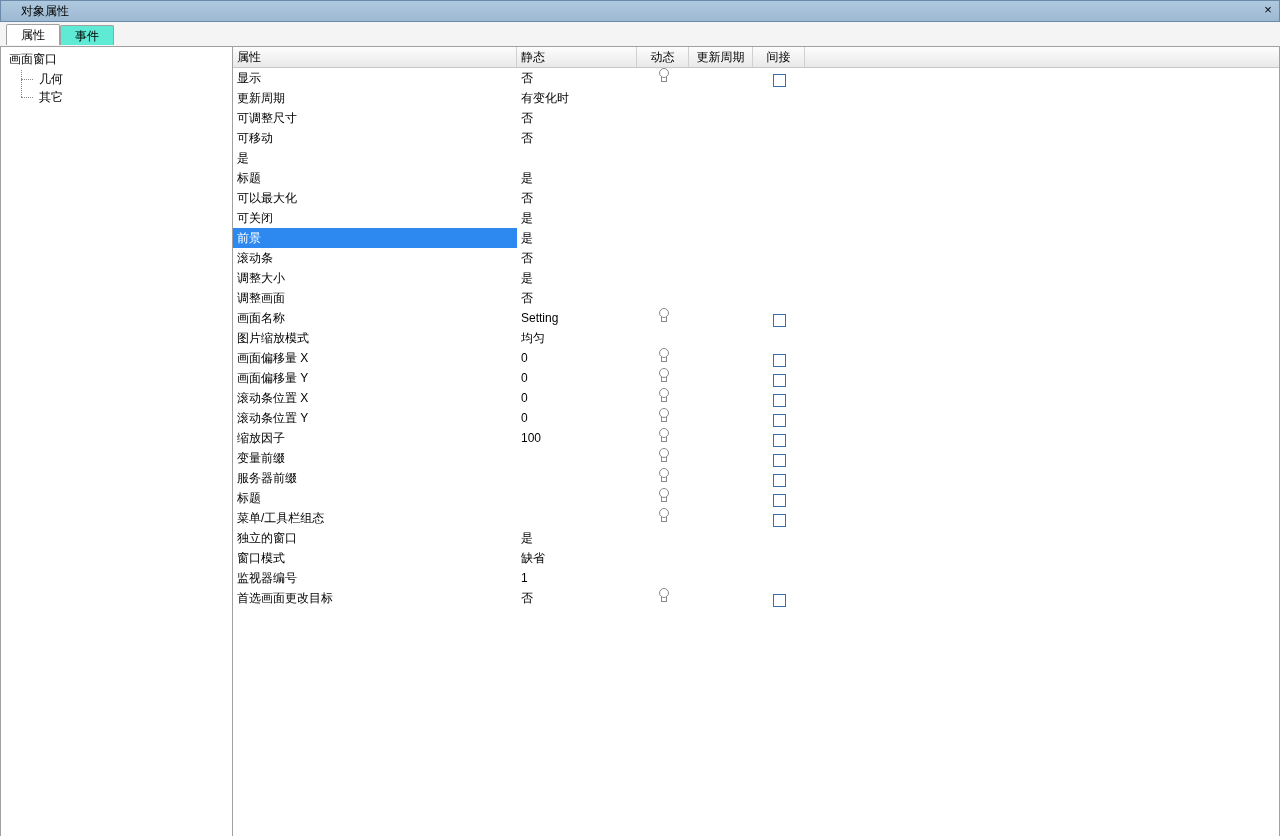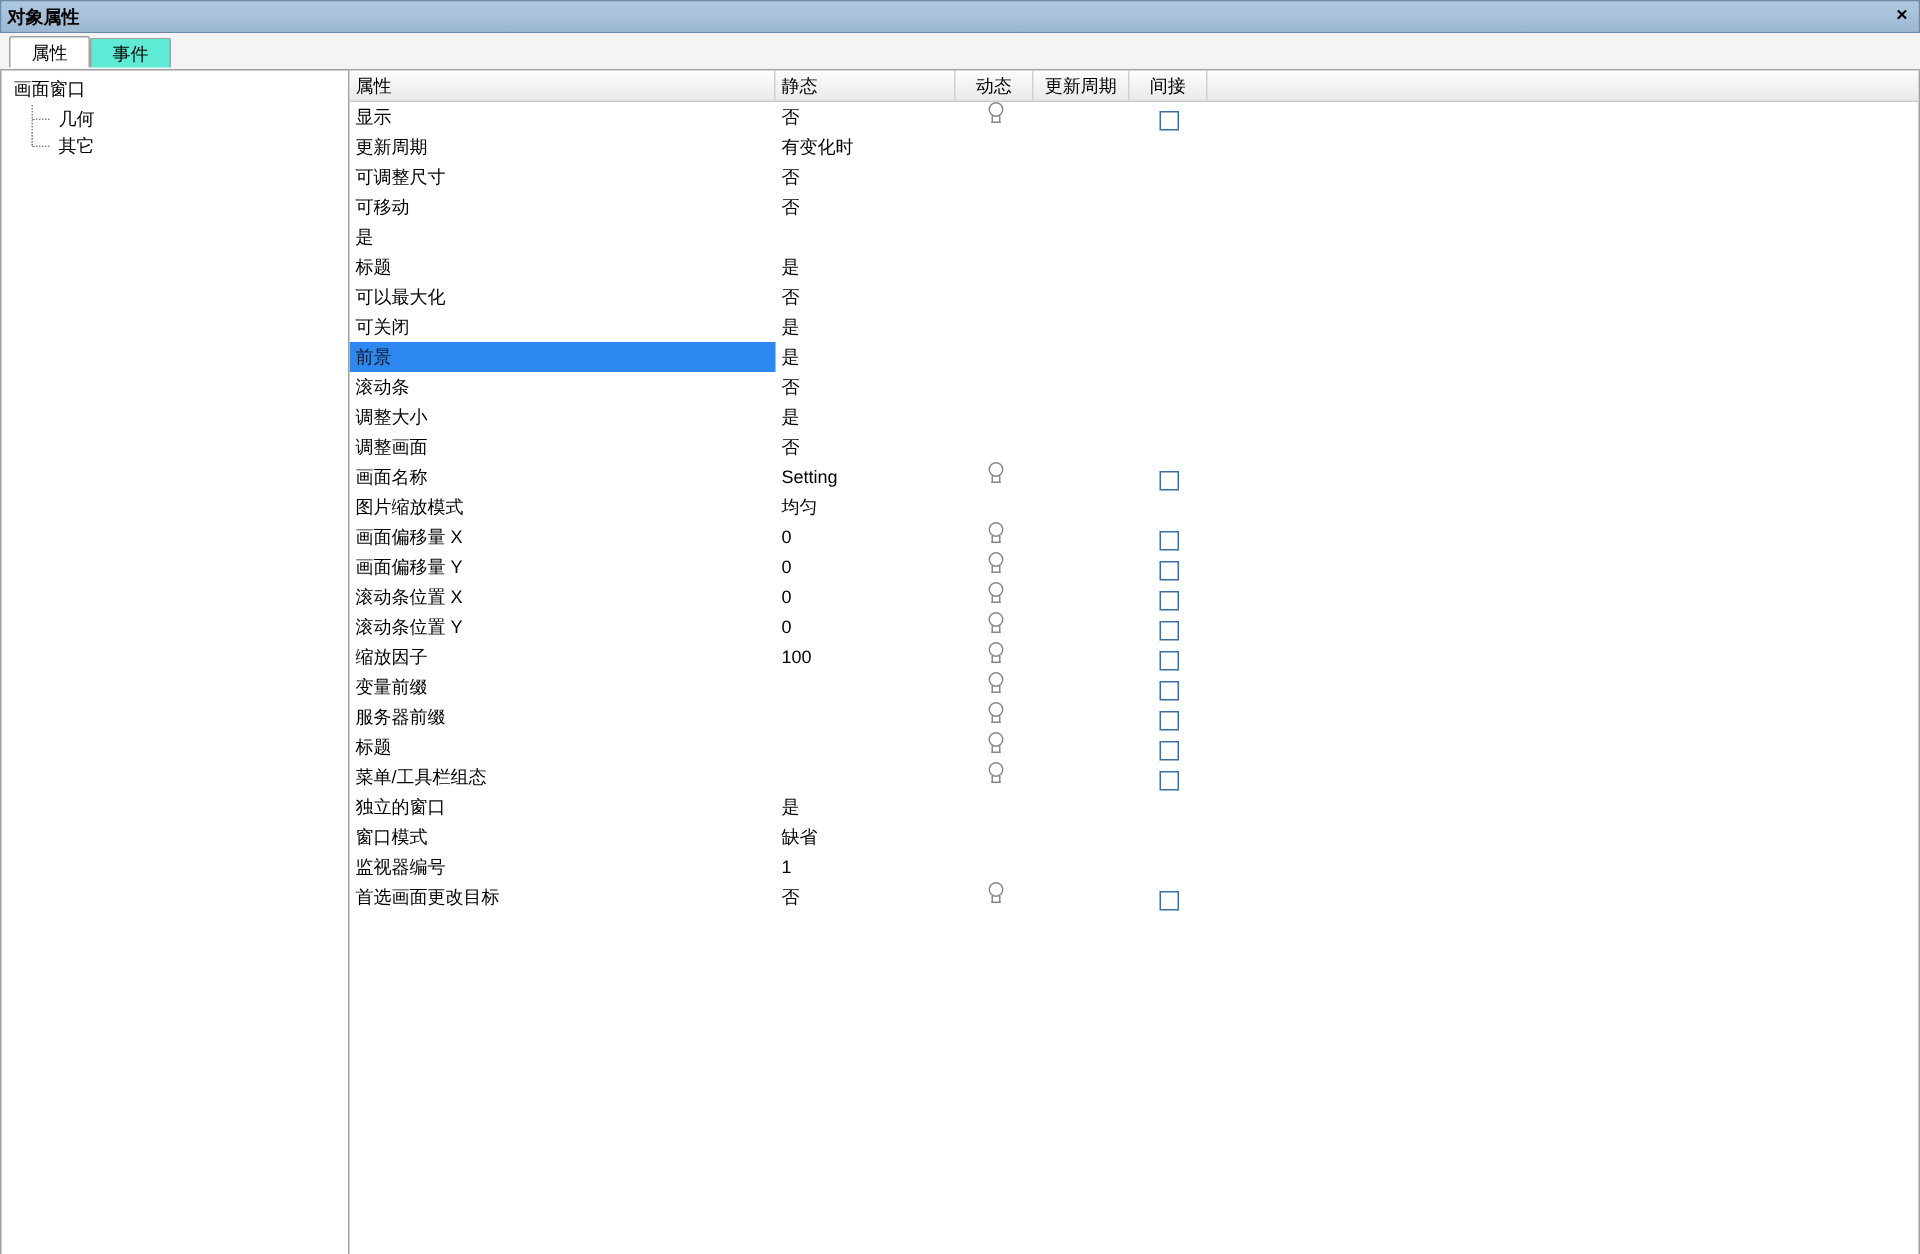--- a/index.html
+++ b/index.html
@@ -11,22 +11,22 @@
     font-size: 12px;
     background: #fff;
     overflow: hidden;
     color: #000;
   }
   .titlebar {
     height: 20px;
     line-height: 20px;
     background: linear-gradient(#aec8de, #9db9d2);
     border: 1px solid #6b8aaa;
-    padding-left: 4px;
-    font-weight: bold;
+    padding-left: 20px;
+    font-weight: normal;
     position: relative;
   }
   .titlebar .close {
     position: absolute;
     right: 2px;
     top: 0;
     width: 18px;
     height: 18px;
     text-align: center;
     line-height: 18px;
@@ -135,21 +135,21 @@
   }
   .row.selected .col-prop { background: #2d89ef; color: #fff; }
   .row .col-static { color: #000; text-align: left; }
   .row.selected .col-static { color: #000; background: transparent; }
   
   .row.selected {
     background: transparent; color: inherit;
   }
   .row.selected .col-prop {
     background: #2d89ef;
-    color: #0f172a;
+    color: #ffffff;
   }
   .bulb {
     display: inline-block;
     position: relative;
     width: 10px;
     height: 14px;
     margin: auto;
   }
   .bulb::before {
     content: "";

